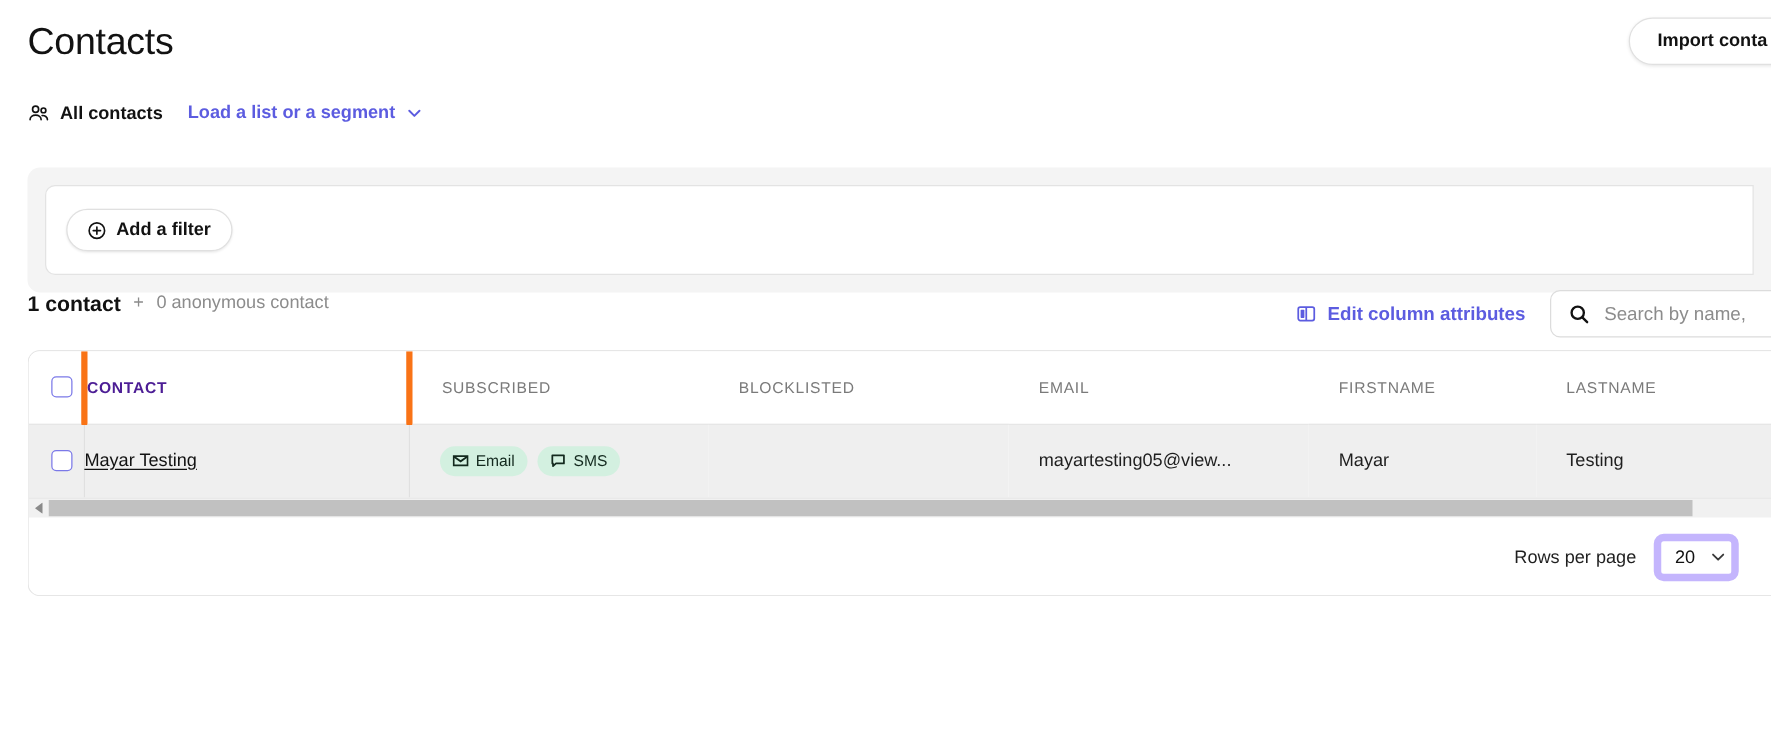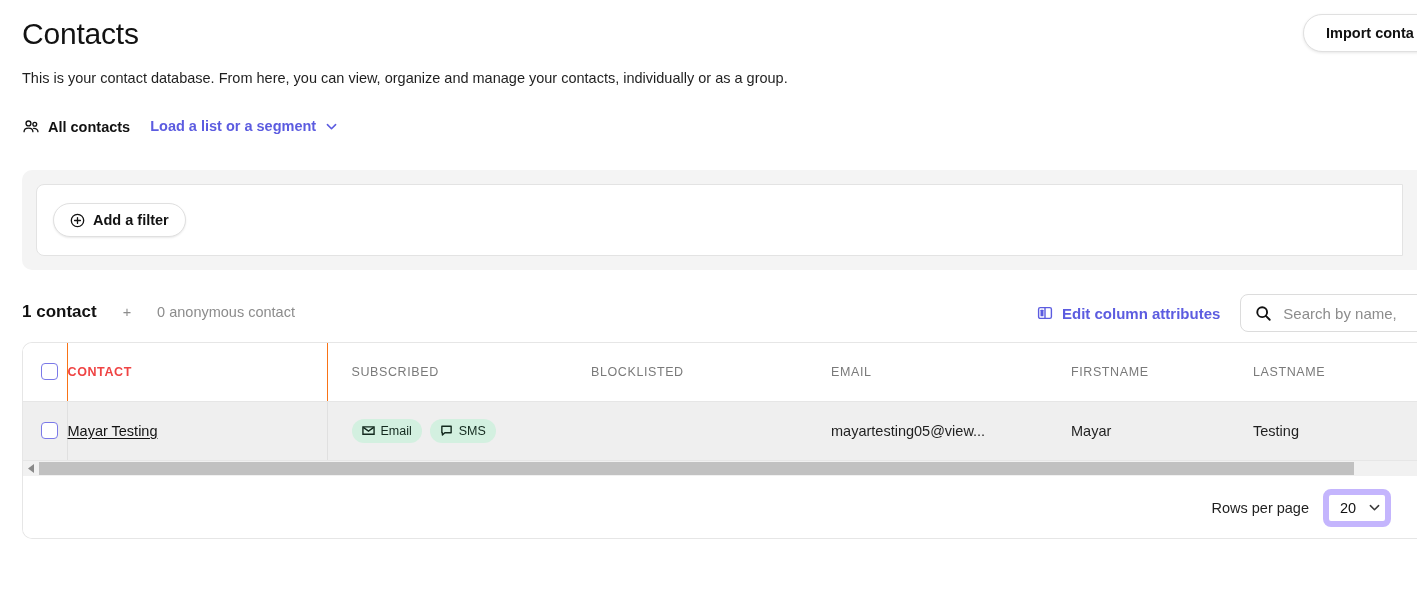--- a/index.html
+++ b/index.html
@@ -115,25 +115,23 @@
     font-size: 14.5px;
     font-weight: 700;
     color: #121212;
     cursor: pointer;
     white-space: nowrap;
   }
 
   
   .count-row {
     display: flex;
-    align-items: center;
-    margin-top: 26px;
+    align-items: flex-start;
     height: 32px;
     position: relative;
-    gap: 16px;
   }
   .count-main {
     font-size: 17px;
     font-weight: 700;
     color: #121212;
   }
   .count-plus {
     font-size: 14.5px;
     color: #8c8c8c;
     margin: 0 10px;
@@ -201,22 +199,22 @@
     font-size: 12.5px;
     font-weight: 400;
     letter-spacing: 0.6px;
     color: #7a7a7a;
     vertical-align: middle;
     background: #ffffff;
     border-bottom: 1px solid #e6e6e6;
   }
   thead th.contact-col {
     font-weight: 700;
-    color: #ef4444;
-    border-right: 1px solid #f97316;
+    color: #4c1d95;
+    border-right: 5px solid #f97316;
   }
   tbody td {
     height: 59px;
     font-size: 14.5px;
     color: #1f1f1f;
     vertical-align: middle;
     background: #efefef;
   }
   tbody td.contact-col { border-right: 1px solid #e0e0e0; }
 
@@ -314,21 +312,20 @@
 
   svg { display: block; flex: none; }
 </style>
 </head>
 <body>
 
 <div class="page">
 
   <h1 class="page-title">Contacts</h1>
 
-  <div class="page-subtitle">This is your contact database. From here, you can view, organize and manage your contacts, individually or as a group.</div>
 
   <div class="import-btn">
     <span>Import conta</span>
   </div>
 
   <div class="segment-bar">
     <div class="all-contacts">
       <span>
         <svg width="18" height="18" viewBox="0 0 20 20" fill="none" stroke="#121212" stroke-width="1.5" stroke-linecap="round" stroke-linejoin="round">
           <circle cx="7.2" cy="6" r="2.7"></circle>

